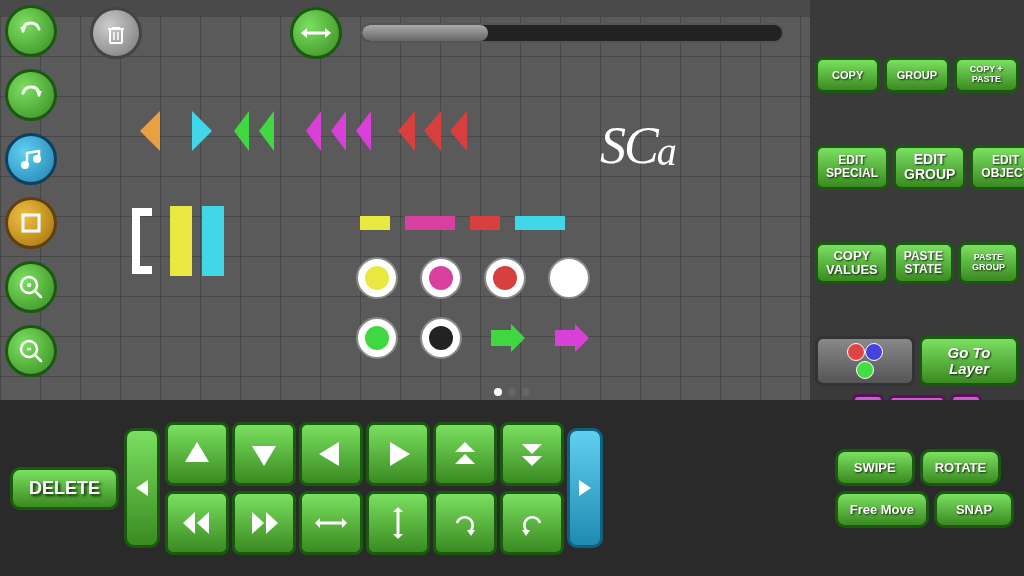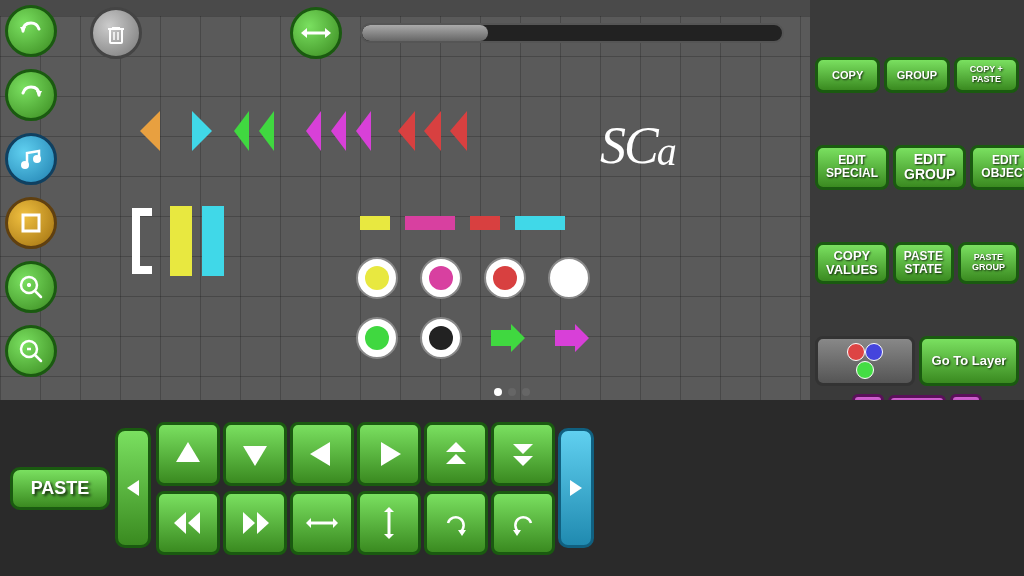--- a/index.html
+++ b/index.html
@@ -544,35 +544,35 @@
   </div>
 
   <div class="panel-btn-row">
     <div class="panel-btn" style="background: linear-gradient(to bottom, #888,#555); border-color:#333; min-height:44px;">
       <div class="color-circles">
         <div class="cc1"></div>
         <div class="cc2"></div>
         <div class="cc3"></div>
       </div>
     </div>
-    <div class="panel-btn" style="font-size:13px;">Go To
+    <div class="panel-btn" style="font-size:15px;font-style:italic;">Go To
 Layer</div>
   </div>
 
   <div class="nav-row">
     <div class="arrow-btn">◄</div>
     <div class="all-btn">ALL</div>
     <div class="arrow-btn">►</div>
   </div>
 </div>
 
 <div id="bottom-panel">
 
   <div style="display:flex; flex-direction:column; gap:5px; flex-shrink:0;">
-    <button class="bottom-mode-btn">PASTE</button>
+    <button class="bottom-mode-btn">DELETE</button>
   </div>
 
   <div class="side-btn">
     <svg width="20" height="20" viewBox="0 0 20 20">
       <polygon points="16,2 4,10 16,18" fill="white"></polygon>
     </svg>
   </div>
 
   <div style="display:flex; flex-direction:column; gap:5px;">
 
@@ -652,19 +652,30 @@
       </div>
     </div>
   </div>
 
   <div class="side-btn" style="background: linear-gradient(to bottom, #60d0f0, #208ab0); border-color:#106080;">
     <svg width="20" height="20" viewBox="0 0 20 20">
       <polygon points="4,2 16,10 4,18" fill="white"></polygon>
     </svg>
   </div>
 
+  <div class="right-bottom-btns">
+    <div style="display:flex; gap:5px;">
+      <button class="right-bottom-btn">SWIPE</button>
+      <button class="right-bottom-btn" style="position:relative; overflow:hidden;">ROTATE</button>
+    </div>
+    <div style="display:flex; gap:5px;">
+      <button class="right-bottom-btn">Free
+Move</button>
+      <button class="right-bottom-btn" style="position:relative; overflow:hidden;">SNAP</button>
+    </div>
+  </div>
 </div>
 
 <div class="dots-indicator">
   <div class="dot active"></div>
   <div class="dot inactive"></div>
   <div class="dot inactive"></div>
 </div>
 
 </body></html>

